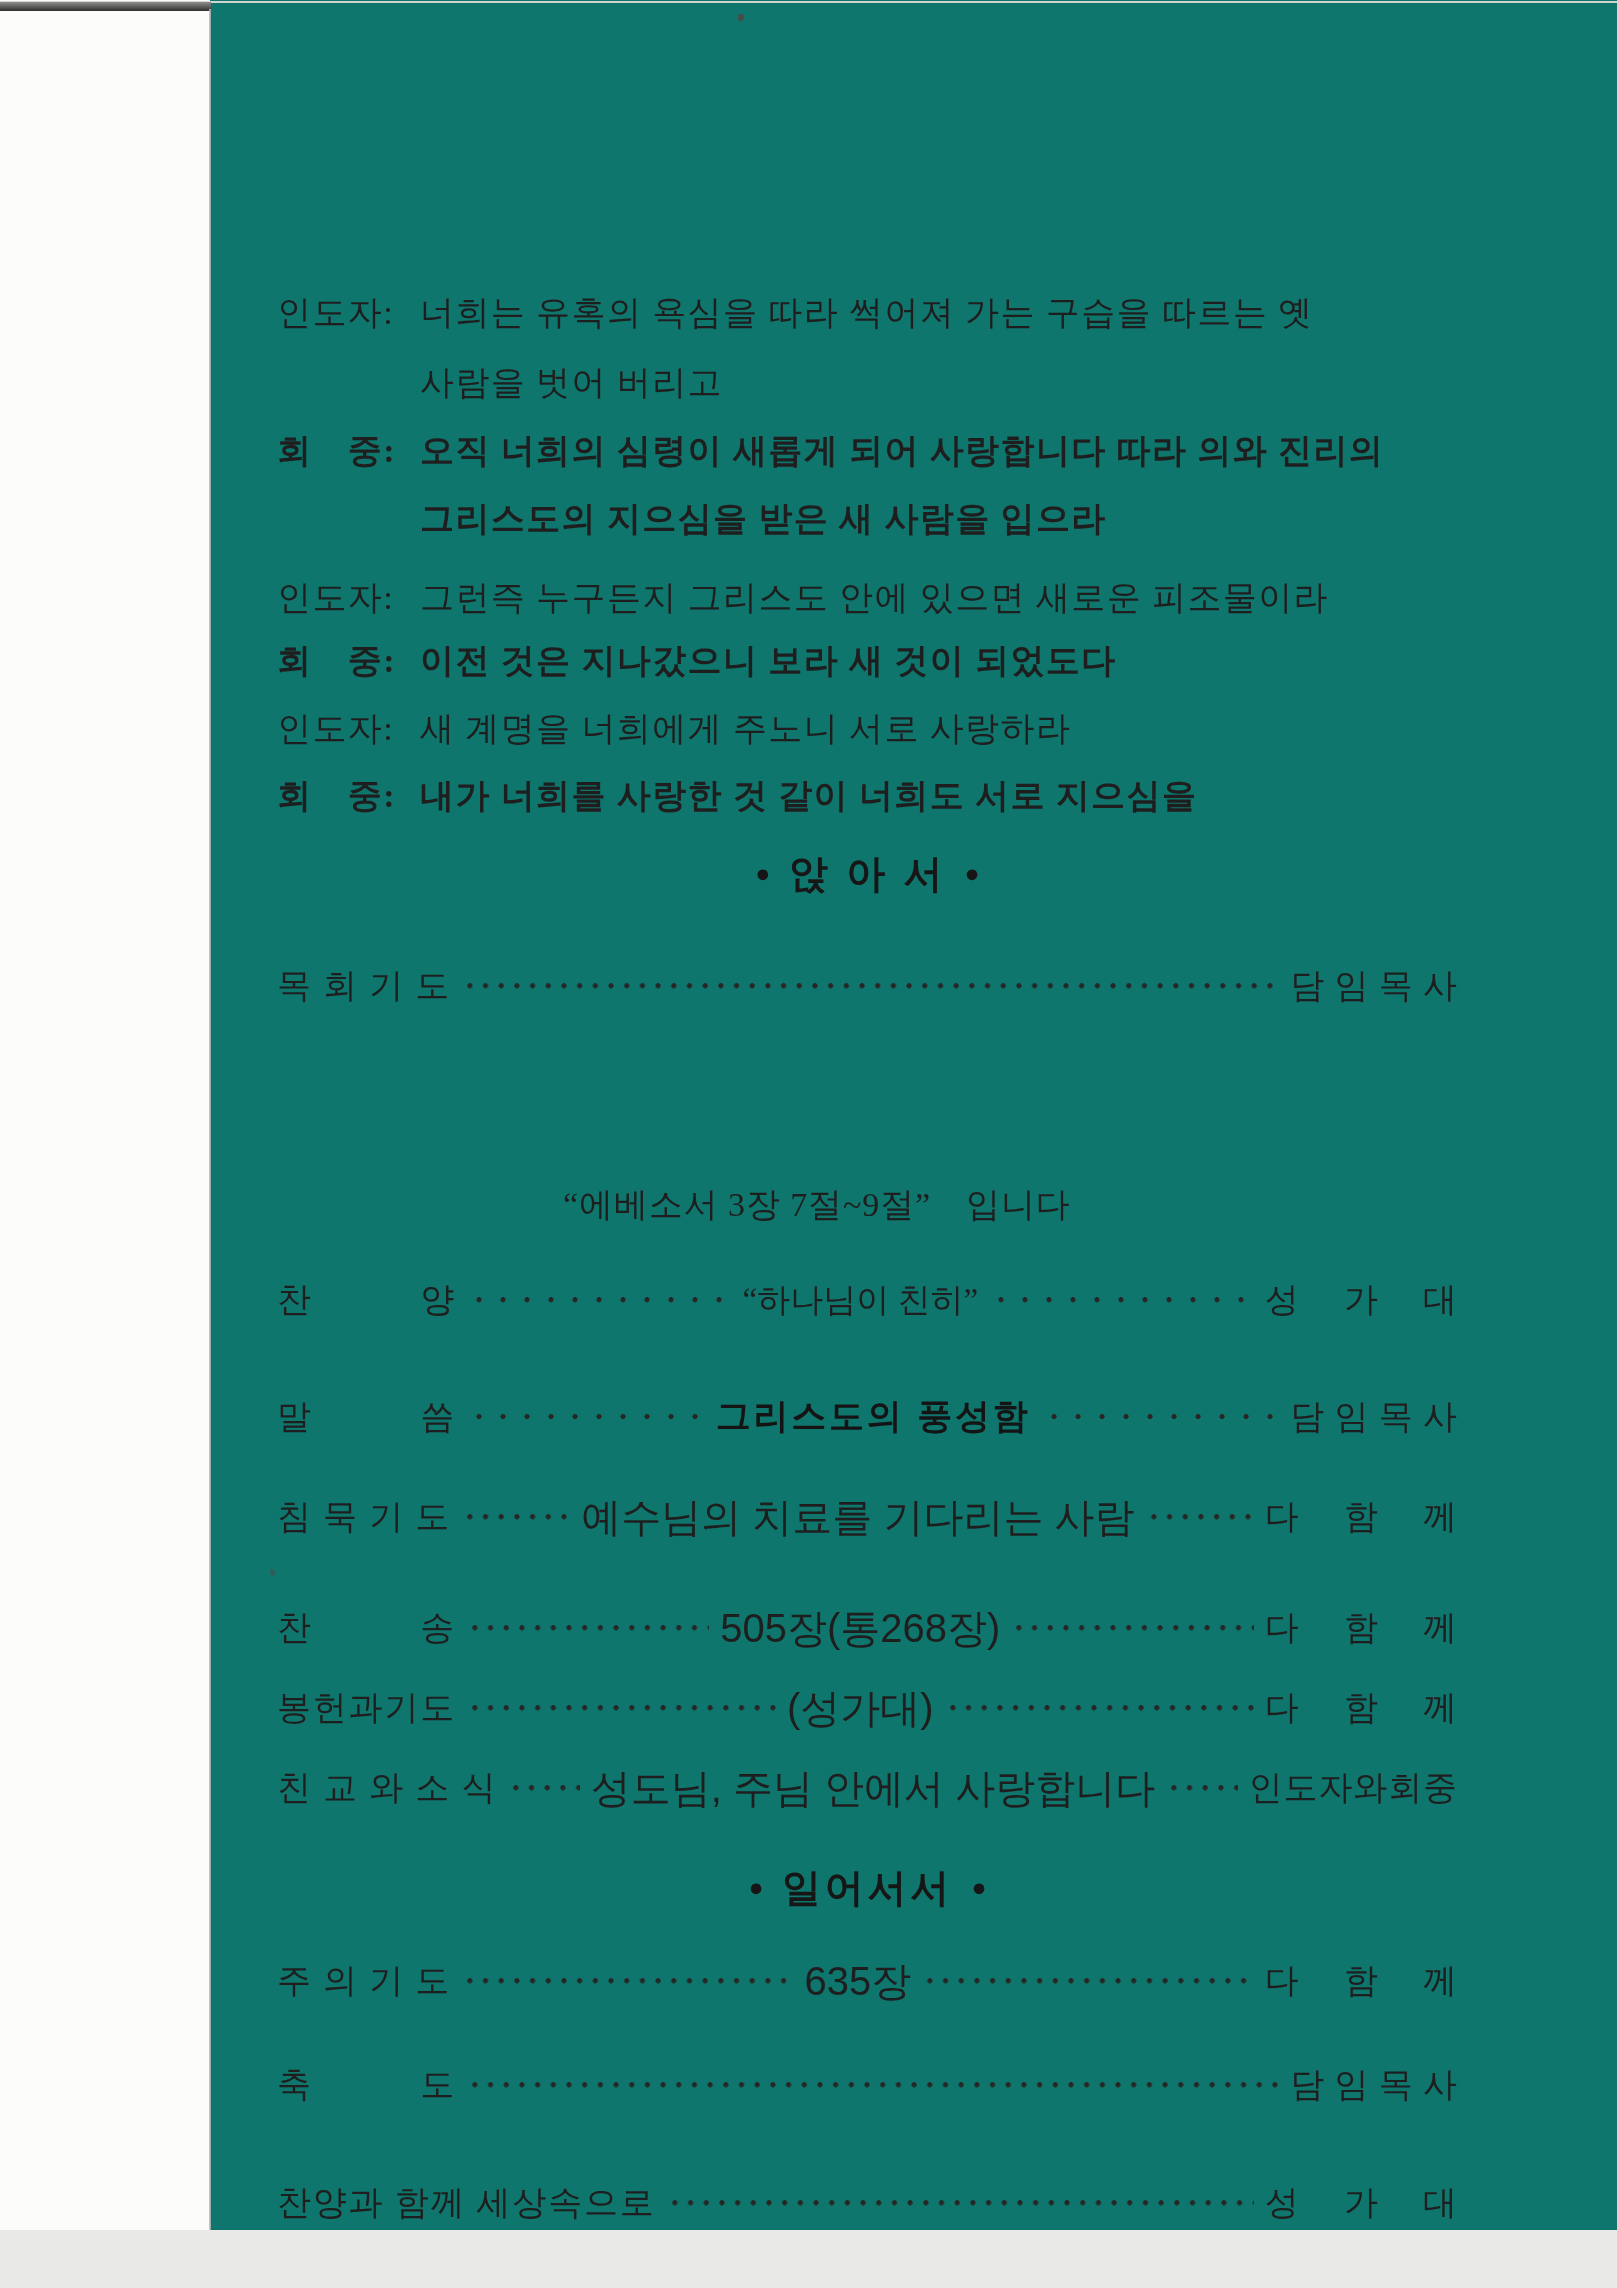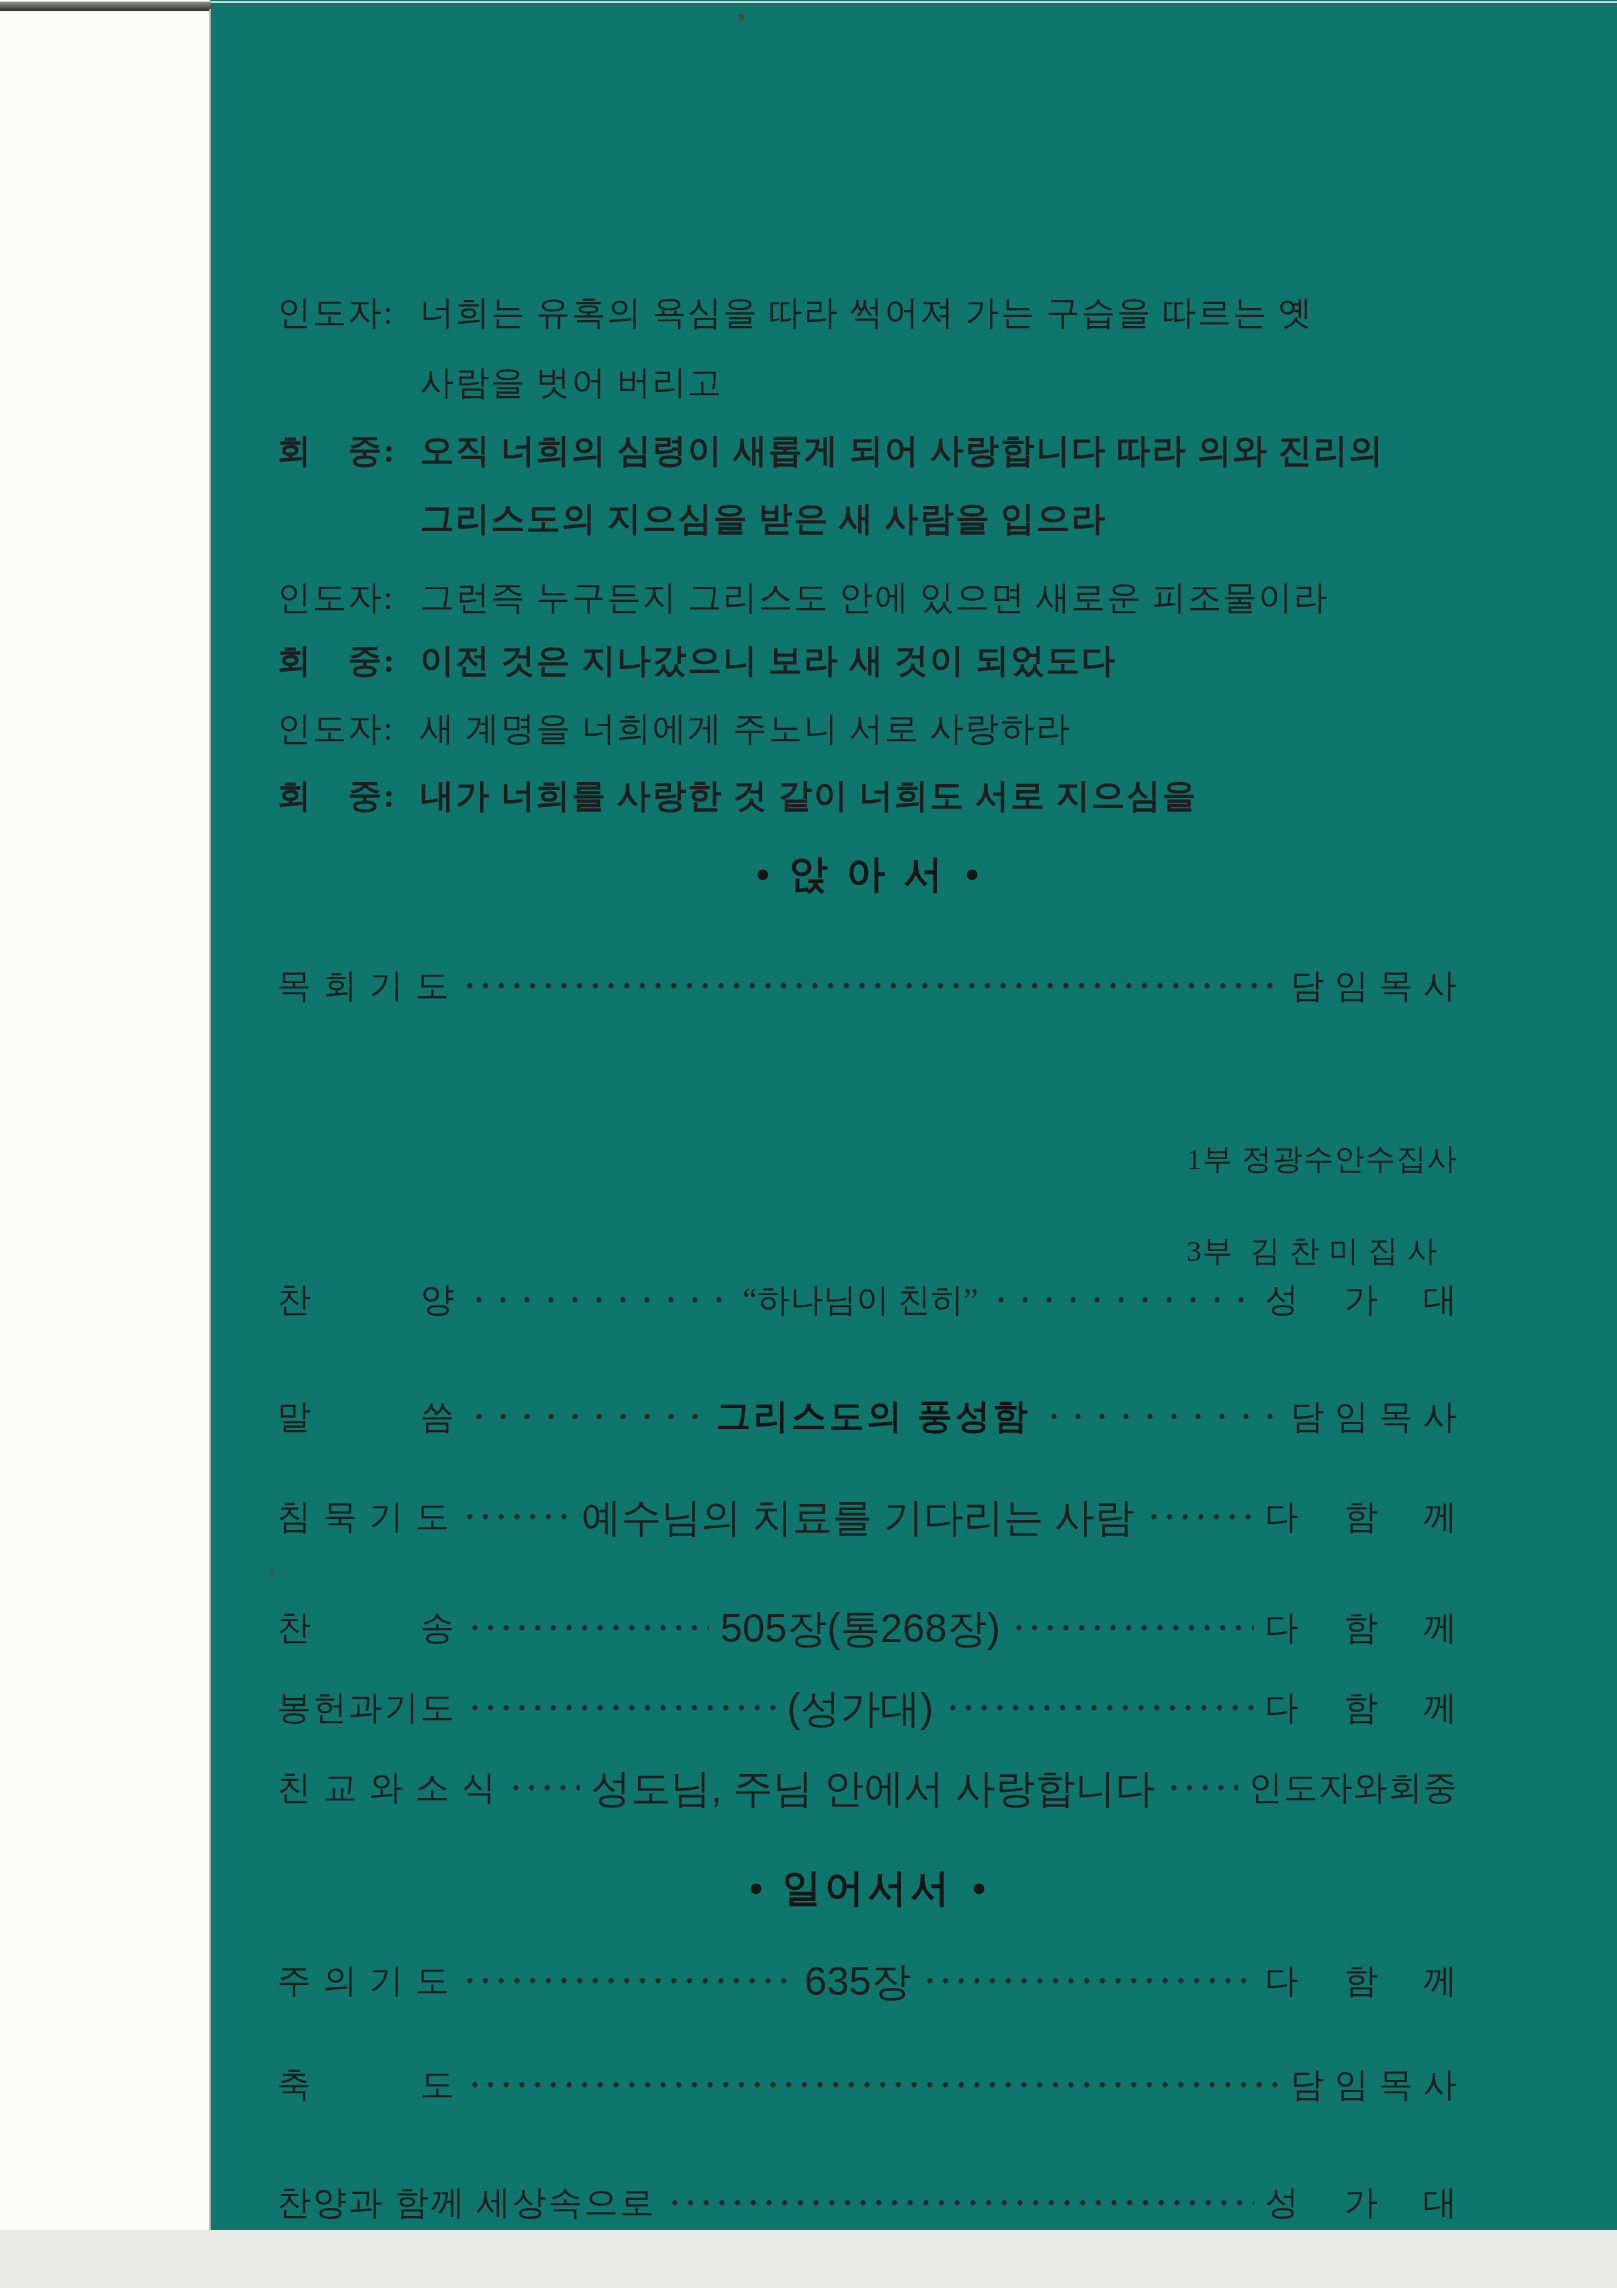--- a/index.html
+++ b/index.html
@@ -100,25 +100,22 @@
       <span class="bullet">●</span><span>앉 아 서</span><span class="bullet">●</span>
     </div>
 
     <div class="row" style="top:964px;height:44px">
       <span class="p-label">목 회 기 도</span>
       <span class="leader"></span>
       <span class="p-right">담 임 목 사</span>
     </div>
 
     <div class="row passage-row" style="top:1149px;height:111px">
+      <span class="passage">“에베소서 3장 7절~9절”　입니다</span>
       <span class="spacer"></span>
-      <span class="readers">
-        <span>1부 정광수안수집사</span><br>
-        <span>3부  김 찬 미 집 사</span>
-      </span>
     </div>
 
     <div class="row" style="top:1278px;height:44px">
       <span class="p-label">찬　　　양</span>
       <span class="leader wide"></span>
       <span class="p-center center-serif">“하나님이 친히”</span>
       <span class="leader wide"></span>
       <span class="p-right">성　 가　 대</span>
     </div>
 

